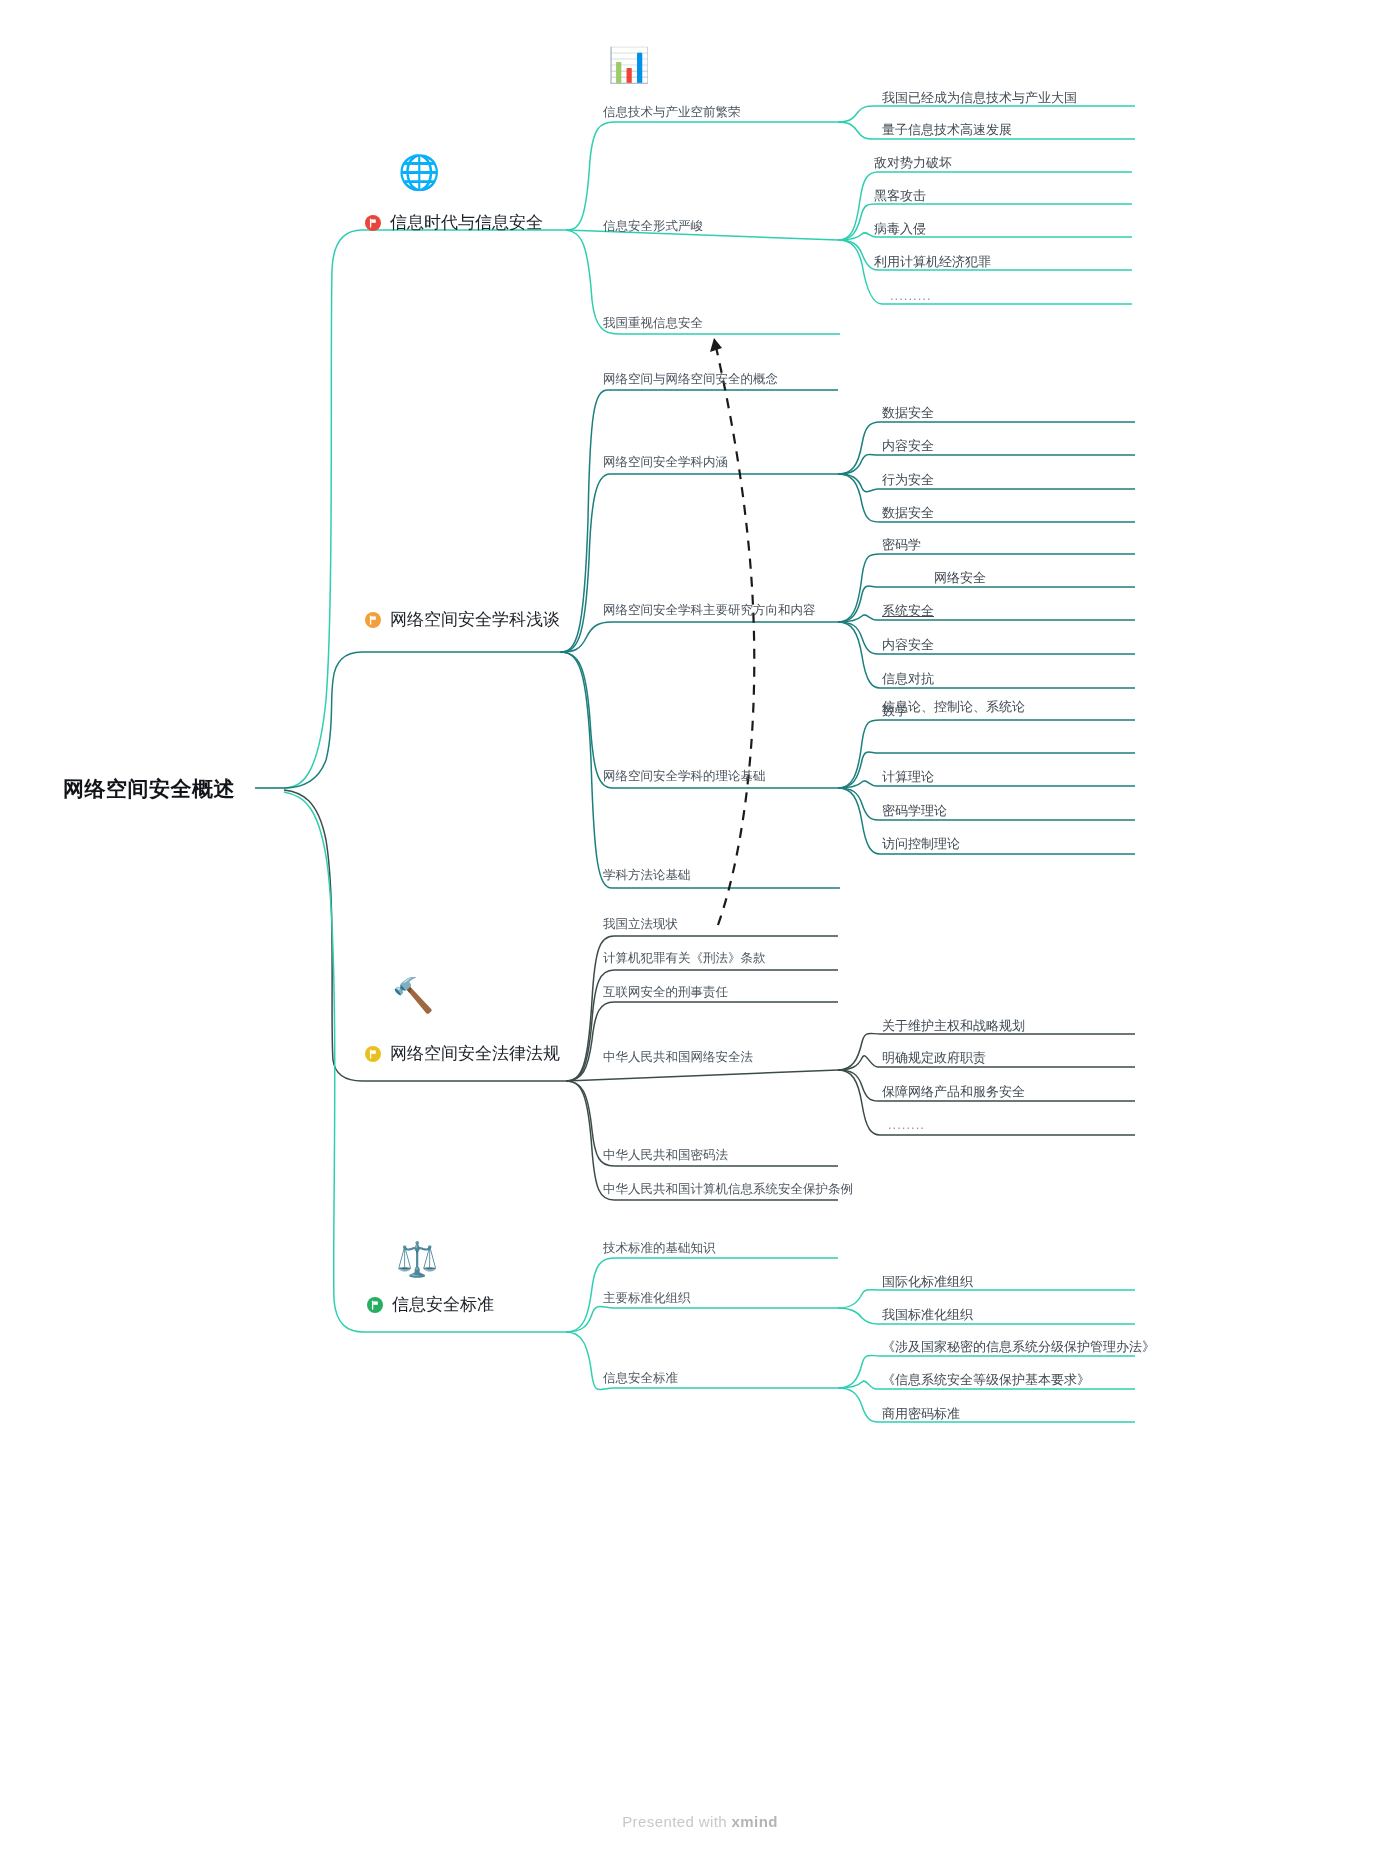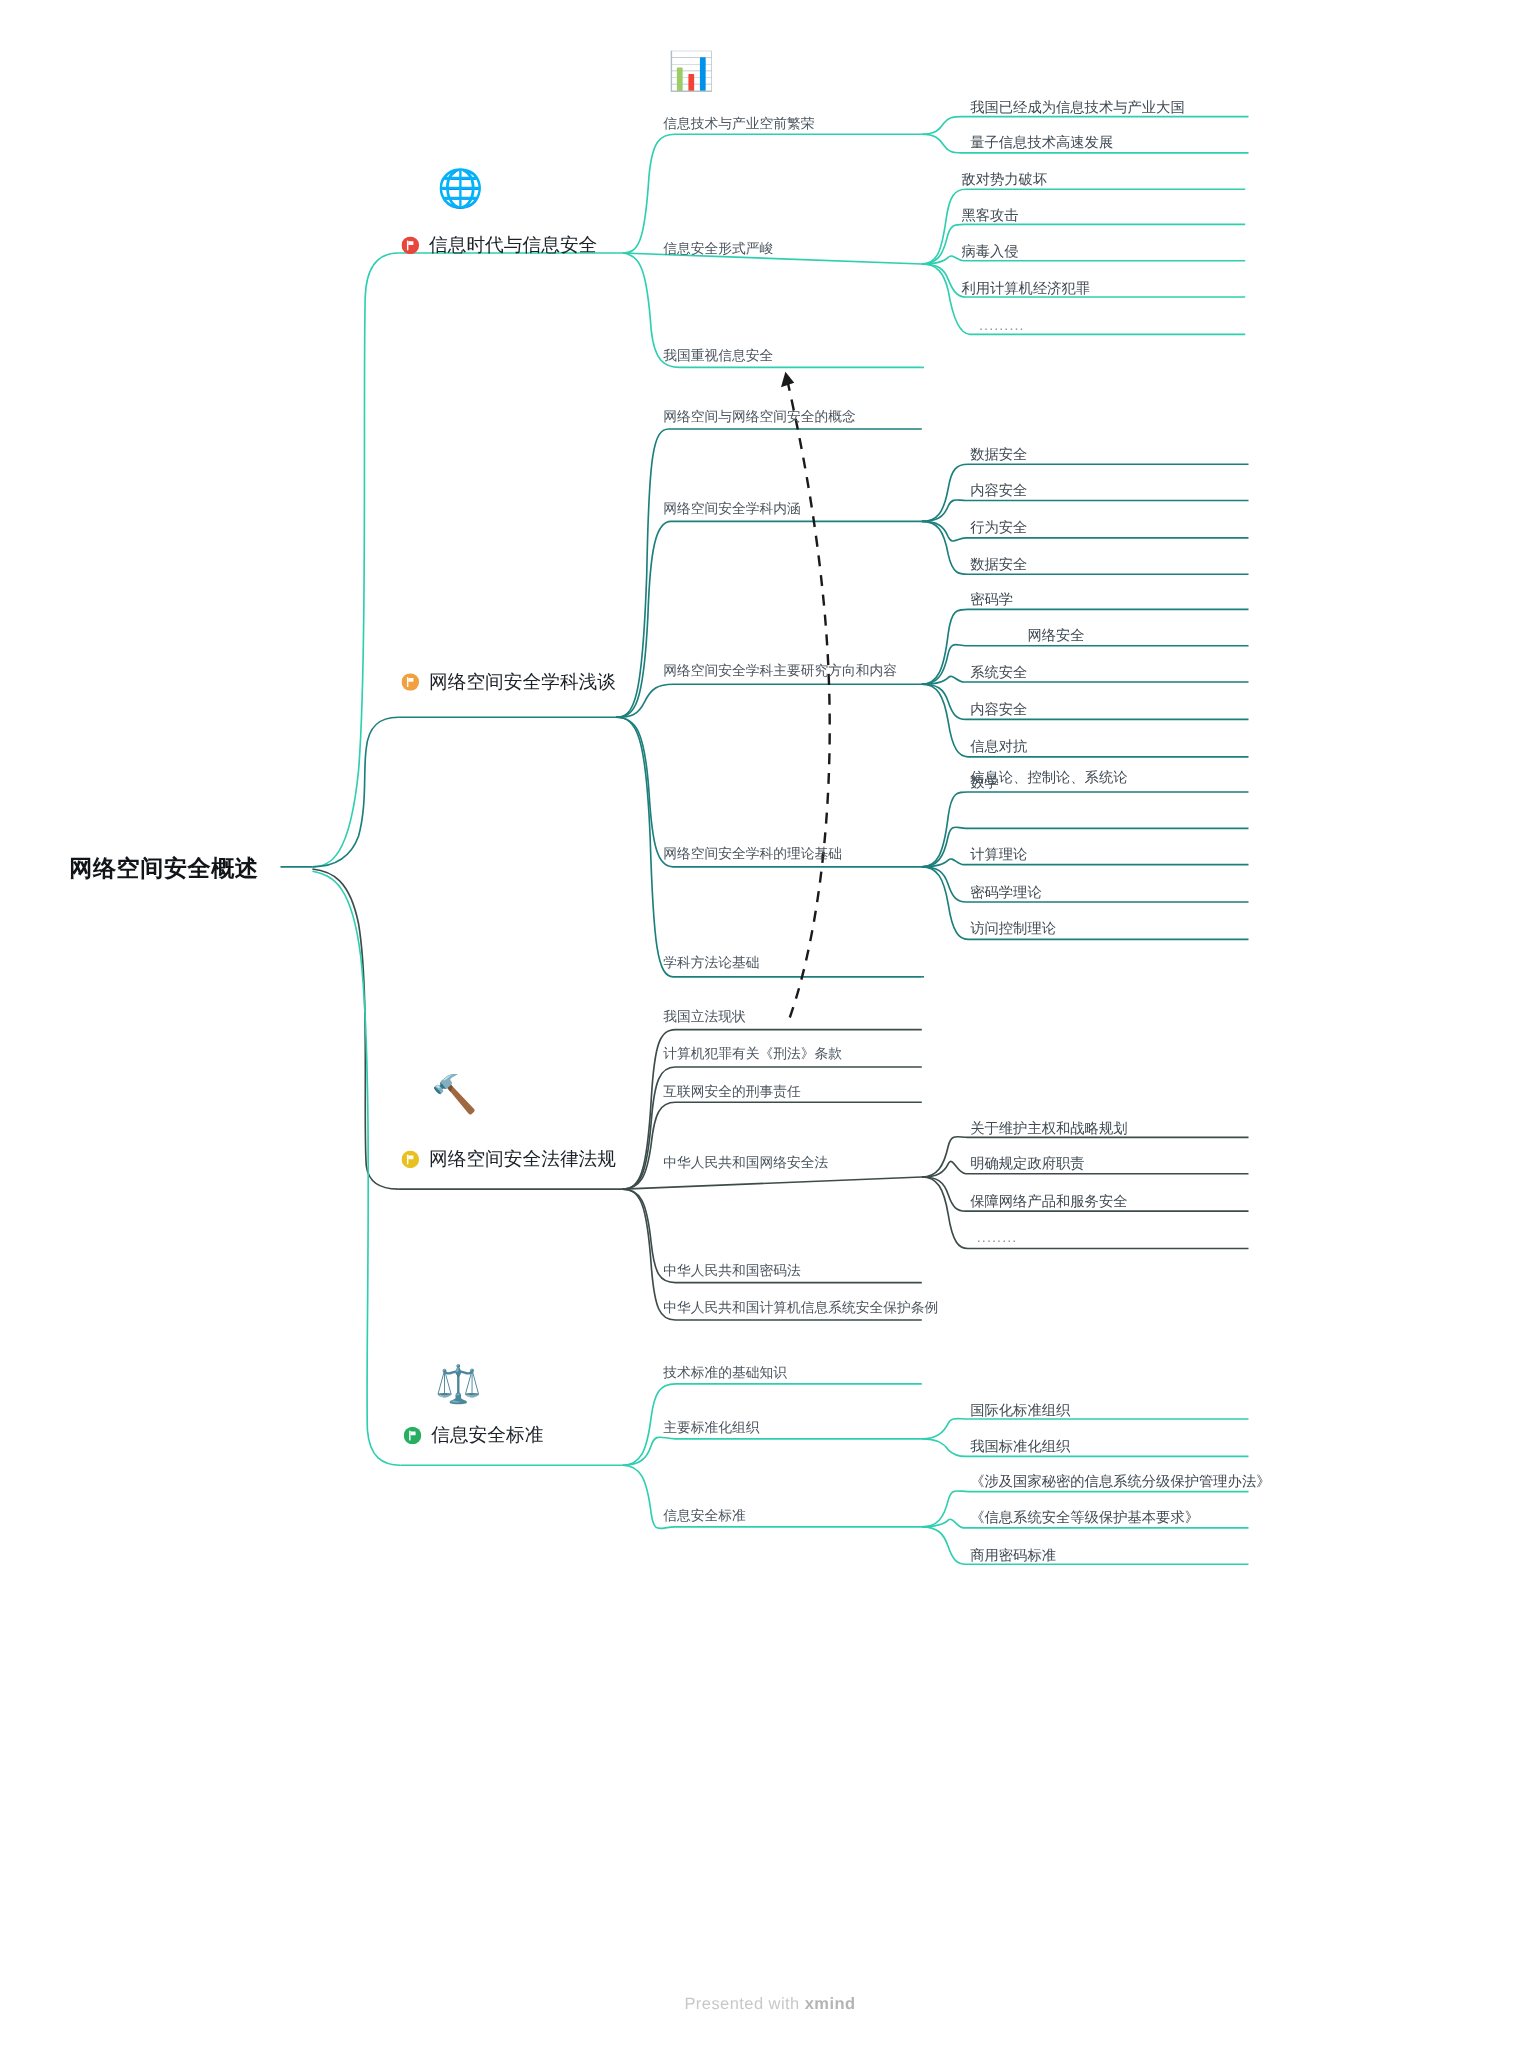--- a/index.html
+++ b/index.html
@@ -218,21 +218,21 @@
   <div class="node b2" style="left:603px; top:768px;">网络空间安全学科的理论基础</div>
   <div class="node b2" style="left:603px; top:867px;">学科方法论基础</div>
 
   <div class="node b3" style="left:882px; top:404px;">数据安全</div>
   <div class="node b3" style="left:882px; top:437px;">内容安全</div>
   <div class="node b3" style="left:882px; top:471px;">行为安全</div>
   <div class="node b3" style="left:882px; top:504px;">数据安全</div>
 
   <div class="node b3" style="left:882px; top:536px;">密码学</div>
   <div class="node b3" style="left:934px; top:569px;">网络安全</div>
-  <div class="node b3" style="left:882px; top:602px;">系统安全</div>
+  <div class="node b3" style="left:882px; top:602px;text-decoration:underline;">系统安全</div>
   <div class="node b3" style="left:882px; top:636px;">内容安全</div>
   <div class="node b3" style="left:882px; top:670px;">信息对抗</div>
 
   <div class="node b3" style="left:882px; top:702px;text-align:center;">数学</div>
   <div class="node b3" style="left:882px; top:698px;">信息论、控制论、系统论</div>
   <div class="node b3" style="left:882px; top:768px;">计算理论</div>
   <div class="node b3" style="left:882px; top:802px;">密码学理论</div>
   <div class="node b3" style="left:882px; top:835px;">访问控制理论</div>
 
   <div class="node b1" style="left:365px; top:1042px;">

